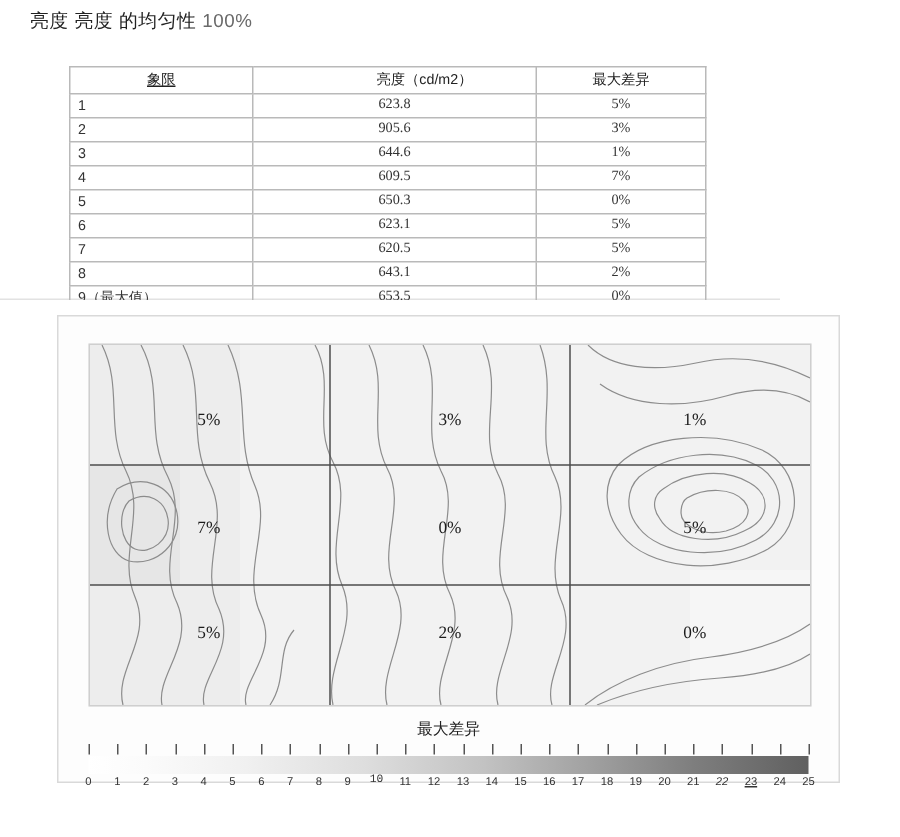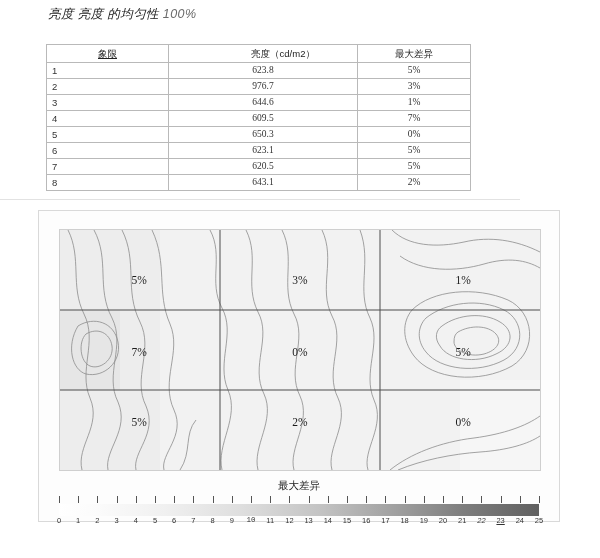--- a/index.html
+++ b/index.html
@@ -12,27 +12,26 @@
     height: 558px;
     font-family: "Liberation Sans", sans-serif;
     color: #231f20;
     position: relative;
     overflow: hidden;
   }
 
   
   .title-bar {
     position: absolute;
-    left: 48px;
+    left: 20px;
     top: 6px;
     font-size: 12.5px;
     color: #3a3a3a;
     letter-spacing: 0.4px;
     white-space: nowrap;
-    font-style: italic;
   }
   .title-bar .t-main { color: #222; }
   .title-bar .t-pct { color: #6a6a6a; }
 
   
   .panel-top {
     position: absolute;
     left: 0px;
     top: 34px;
     width: 520px;
@@ -196,21 +195,21 @@
       </tr>
     </thead>
     <tbody>
       <tr>
         <td class="c-quad">1</td>
         <td class="c-lum">623.8</td>
         <td class="c-diff">5%</td>
       </tr>
       <tr>
         <td class="c-quad">2</td>
-        <td class="c-lum">976.7</td>
+        <td class="c-lum">905.6</td>
         <td class="c-diff">3%</td>
       </tr>
       <tr>
         <td class="c-quad">3</td>
         <td class="c-lum">644.6</td>
         <td class="c-diff">1%</td>
       </tr>
       <tr>
         <td class="c-quad">4</td>
         <td class="c-lum">609.5</td>
@@ -228,20 +227,25 @@
       </tr>
       <tr>
         <td class="c-quad">7</td>
         <td class="c-lum">620.5</td>
         <td class="c-diff">5%</td>
       </tr>
       <tr>
         <td class="c-quad">8</td>
         <td class="c-lum">643.1</td>
         <td class="c-diff">2%</td>
+      </tr>
+      <tr>
+        <td class="c-quad">9（最大值）</td>
+        <td class="c-lum">653.5</td>
+        <td class="c-diff">0%</td>
       </tr>
     </tbody>
   </table>
 </div>
 
 <div class="panel-bottom">
   <div class="map-frame">
 
     <div class="map-area">
       <svg class="map-svg" width="480" height="240" viewBox="0 0 480 240">

